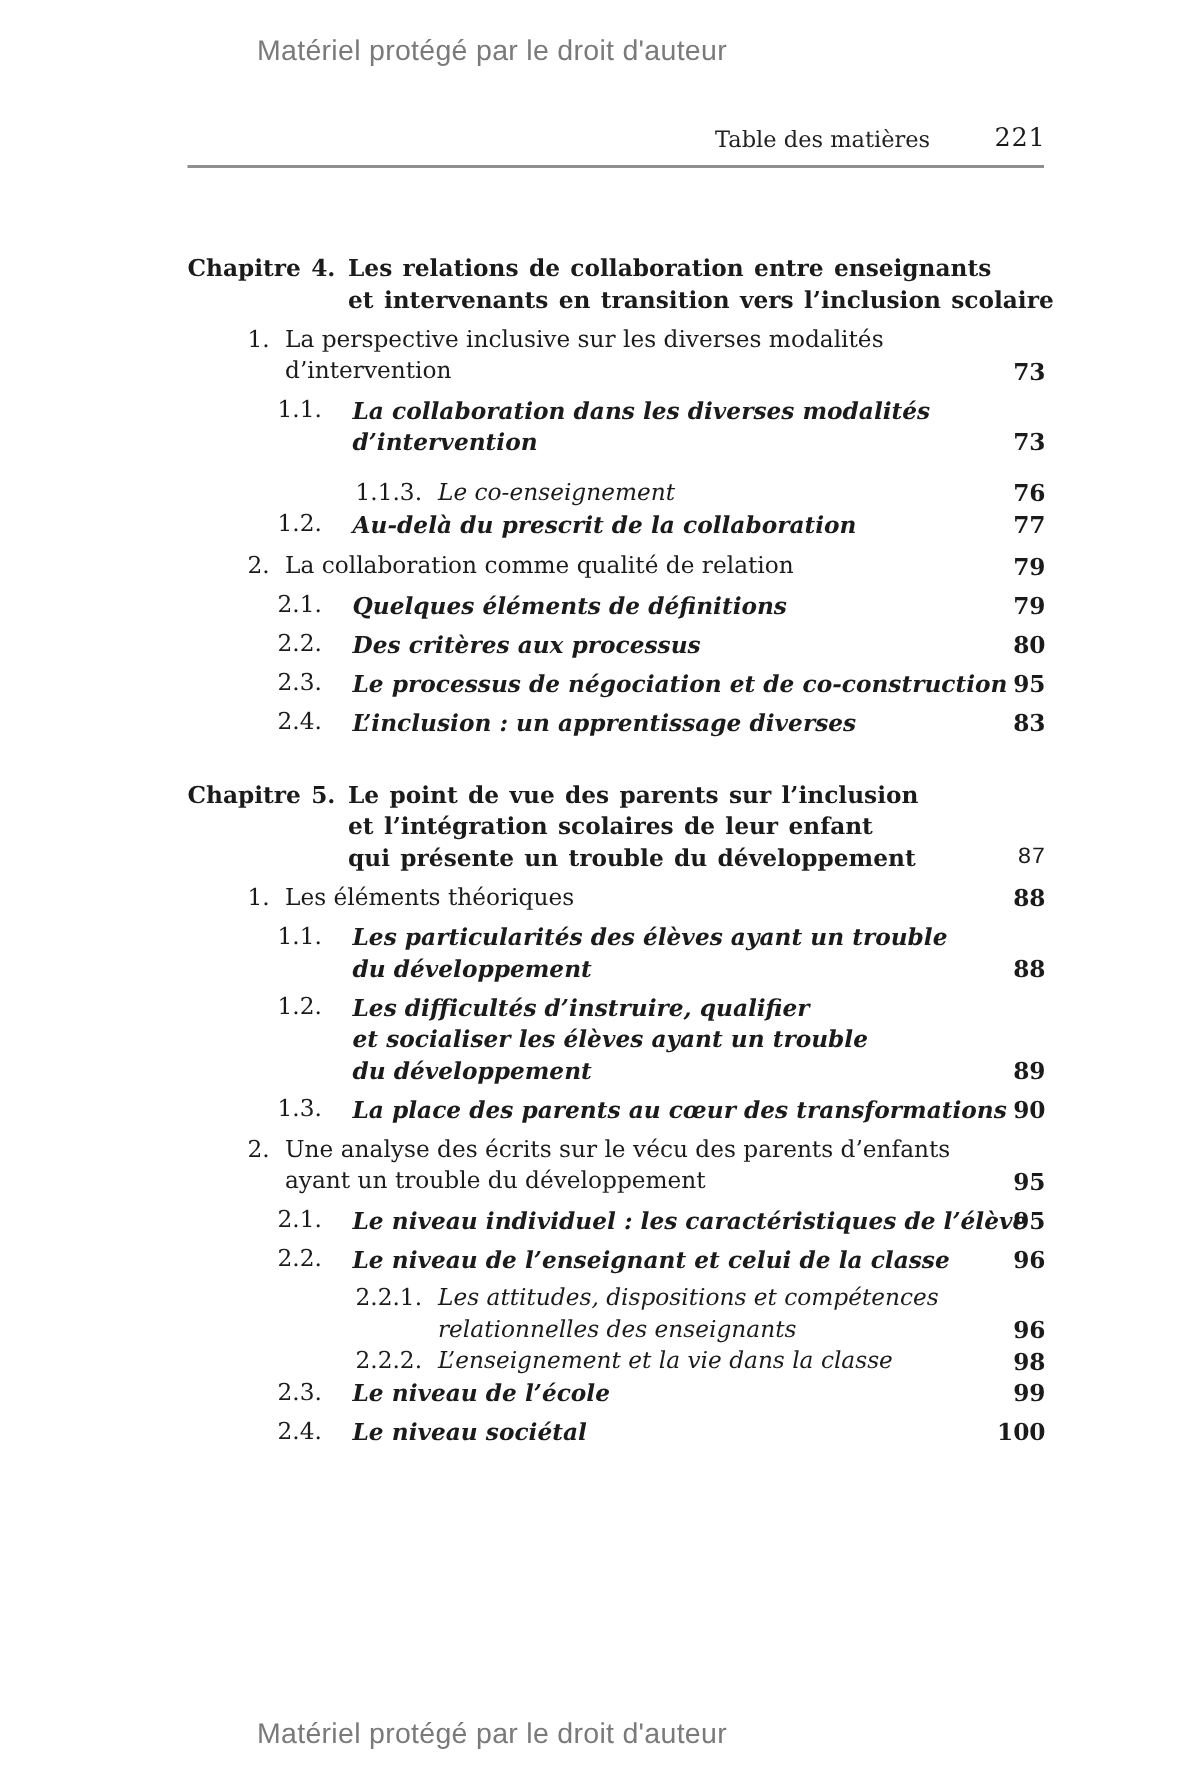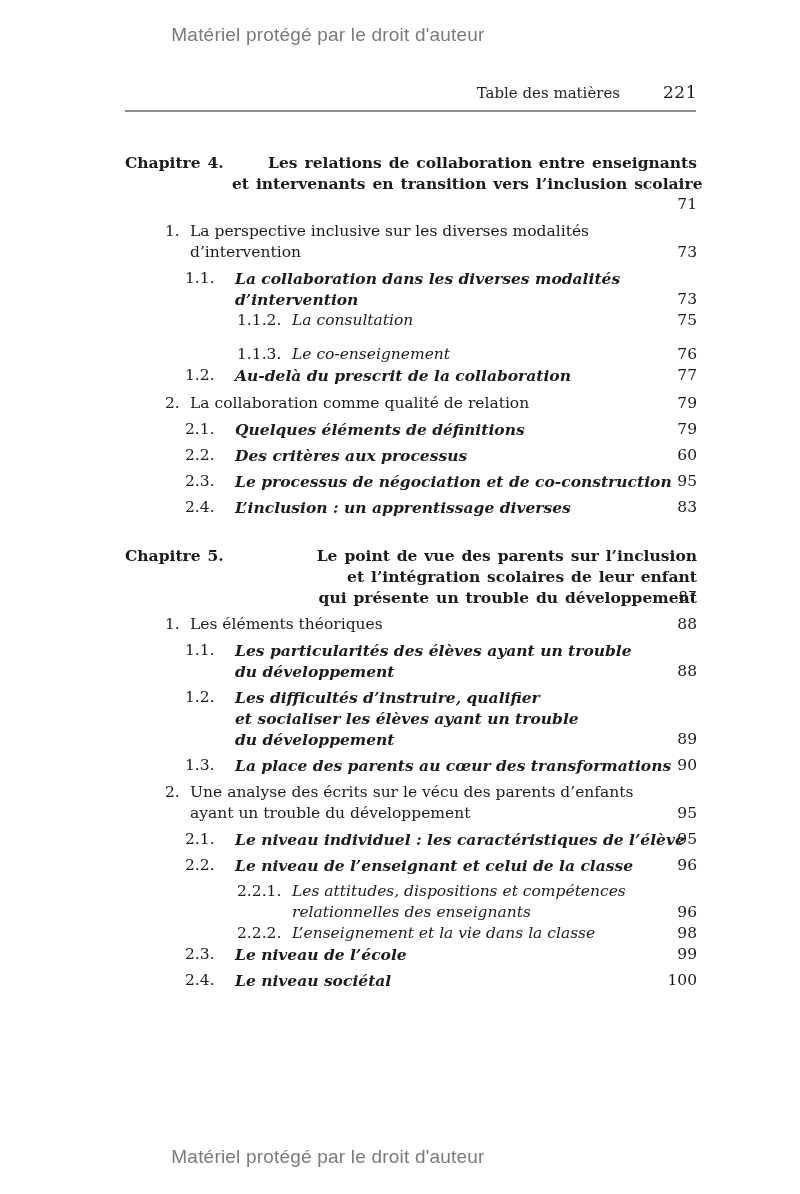--- a/index.html
+++ b/index.html
@@ -36,37 +36,37 @@
   }
   .running-title{font-size:15px;color:#222;}
   .folio{font-size:17px;font-weight:normal;letter-spacing:0.5px;}
 
   .rule{
     position:absolute;left:125px;top:110px;
     width:571px;height:2px;background:var(--rule);
   }
 
   .toc{
-    position:absolute;left:125px;top:108px;width:572px;
+    position:absolute;left:125px;top:124px;width:572px;
     padding-top:44px;
     font-size:15.5px;line-height:21px;
   }
   .row{position:relative;}
   .row .num{position:absolute;top:0;white-space:nowrap;}
   .row .text{white-space:pre;}
   .row .page-no{
     position:absolute;right:0;bottom:0;
-    font-style:normal;font-weight:normal;font-size:15.5px;
+    font-style:normal;font-weight:bold;font-size:15.5px;
   }
   .row .page-line{text-align:right;font-size:15.5px;}
 
   
   .row.chapter{font-weight:bold;font-size:15.5px;word-spacing:1.5px;}
   .row.chapter .num{left:0;}
-  .row.chapter .text{padding-left:107px;text-align:right;}
+  .row.chapter .text{padding-left:107px;}
   .row.chapter .page-line{font-weight:normal;word-spacing:normal;}
   .row.chapter .page-no{font-weight:normal;word-spacing:normal;font-family:Liberation Mono, monospace;}
 
   
   .row.l1 .num{left:40px;}
   .row.l1 .text{padding-left:65px;}
 
   
   .row.l2 .num{left:60px;}
   .row.l2 .text{padding-left:110px;font-style:italic;font-weight:bold;}
@@ -85,39 +85,33 @@
   <span class="folio">221</span>
 </header>
 
 <div class="rule"></div>
 
 <main class="toc" id="toc">
     <div class="row chapter" style="margin-top: 0px;">
       <span class="num">Chapitre 4.</span>
       <div class="text">Les relations de collaboration entre enseignants
 et intervenants en transition vers l’inclusion scolaire</div>
-      <div class="page-line">71</div>
     </div>
     <div class="row l1" style="margin-top: 6px;">
       <span class="num">1.</span>
       <div class="text">La perspective inclusive sur les diverses modalités
 d’intervention</div>
       <span class="page-no">73</span>
     </div>
     <div class="row l2" style="margin-top: 5px;">
       <span class="num">1.1.</span>
       <div class="text">La collaboration dans les diverses modalités
 d’intervention</div>
       <span class="page-no">73</span>
     </div>
-    <div class="row l3" style="margin-top: 0px;">
-      <span class="num">1.1.2.</span>
-      <div class="text">La consultation</div>
-      <span class="page-no">75</span>
-    </div>
     <div class="row l3" style="margin-top: 13px;">
       <span class="num">1.1.3.</span>
       <div class="text">Le co-enseignement</div>
       <span class="page-no">76</span>
     </div>
     <div class="row l2" style="margin-top: 0px;">
       <span class="num">1.2.</span>
       <div class="text">Au-delà du prescrit de la collaboration</div>
       <span class="page-no">77</span>
     </div>
@@ -127,21 +121,21 @@
       <span class="page-no">79</span>
     </div>
     <div class="row l2" style="margin-top: 5px;">
       <span class="num">2.1.</span>
       <div class="text">Quelques éléments de définitions</div>
       <span class="page-no">79</span>
     </div>
     <div class="row l2" style="margin-top: 5px;">
       <span class="num">2.2.</span>
       <div class="text">Des critères aux processus</div>
-      <span class="page-no">60</span>
+      <span class="page-no">80</span>
     </div>
     <div class="row l2" style="margin-top: 5px;">
       <span class="num">2.3.</span>
       <div class="text">Le processus de négociation et de co-construction</div>
       <span class="page-no">95</span>
     </div>
     <div class="row l2" style="margin-top: 5px;">
       <span class="num">2.4.</span>
       <div class="text">L’inclusion : un apprentissage diverses</div>
       <span class="page-no">83</span>

